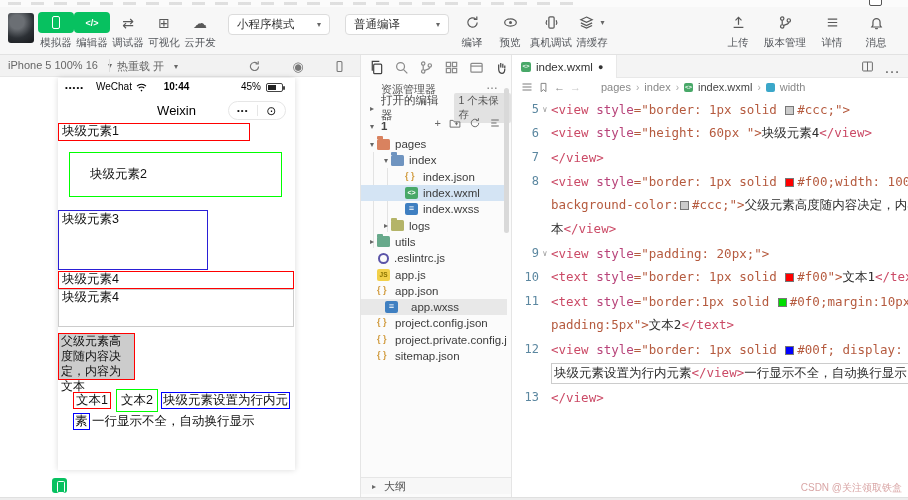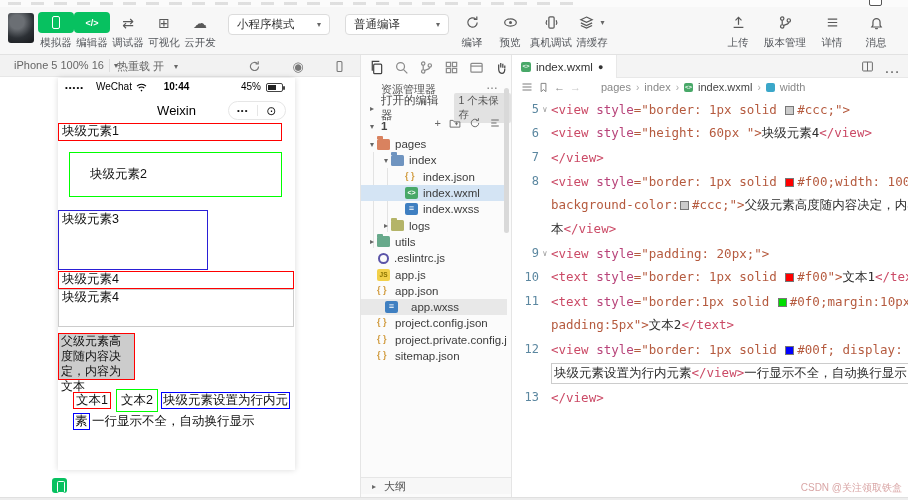--- a/index.html
+++ b/index.html
@@ -55,21 +55,21 @@
   .battery::after { content:""; position:absolute; right:-3px; top:2px; width:2px; height:4px; background:#444; border-radius:1px; }
   .battery i { position:absolute; left:1px; top:1px; bottom:1px; width:55%; background:#222; display:block; }
   .nav-title { left:0; top:25px; width:237px; text-align:center; font-size:13px; color:#000; }
   .capsule { left:170px; top:23px; width:58px; height:19px; border:1px solid #e6e6e6; border-radius:10px;
     background:#fff; display:flex; align-items:center; }
   .capsule .dots { flex:1; text-align:center; font-size:8px; letter-spacing:1px; color:#111; }
   .capsule .cdiv { width:1px; height:11px; background:#e6e6e6; }
   .capsule .target { flex:1; text-align:center; font-size:12px; color:#111; line-height:1; }
 
   .blk { position:absolute; line-height:15px; }
-  .b1 { left:0; top:45px;  width:224px; height:18px; border:1px solid #f00; padding:0 3px; }
+  .b1 { left:0; top:45px;  width:192px; height:18px; border:1px solid #f00; padding:0 3px; }
   .b2 { left:11px; top:74px; width:213px; height:45px; border:1px solid #0f0; padding:14px 0 0 20px; }
   .b3 { left:0; top:132px; width:150px; height:60px; border:1px solid #2a1fd6; padding:1px 3px; }
   .b4 { left:0; top:193px; width:236px; height:18px; border:1px solid #f00; padding:0 3px; }
   .b5 { left:0; top:211px; width:236px; height:38px; border:1px solid #ccc; padding:0 3px; }
   .b6 { left:0; top:255px; width:77px;  height:47px; border:1px solid #f00; background:#ccc; padding:0 2px; font-size:12px; }
   .t1 { left:15px; top:314px; border:1px solid #f00; padding:0 2px; }
   .t2 { left:58px; top:311px; border:1px solid #0f0; padding:3px 4px; }
   .t3 { left:103px; top:314px; border:1px solid #00f; padding:0 1px; }
   .t4 { left:15px; top:335px; border:1px solid #00f; padding:0 1px; }
   .t5 { left:34px; top:336px; }
@@ -278,21 +278,21 @@
               <path d="M4.2 11V7.6a3.8 3.8 0 0 1 7.6 0V11l1.2 1.8H3z"></path>
               <path d="M6.8 14a1.4 1.4 0 0 0 2.4 0"></path>
             </svg>
           </div>
           <div class="tb-label">消息</div>
         </div>
       </div>
   </div>
 
   <div class="abs simbar">
-    <div class="sel" style="left:14px">
+    <div class="sel" style="left:8px">
       <span>iPhone 5 100% 16</span>
       <span class="caret">▾</span>
     </div>
     <div class="abs sim-divider"></div>
     <div class="sel" style="left:117px">
       <span>热重载 开</span>
       <span class="caret">▾</span>
     </div>
     <div class="simbar-ico" style="left:246px">
       <svg width="13" height="13" viewBox="0 0 16 16" fill="none" stroke="#777" stroke-width="1.4">

